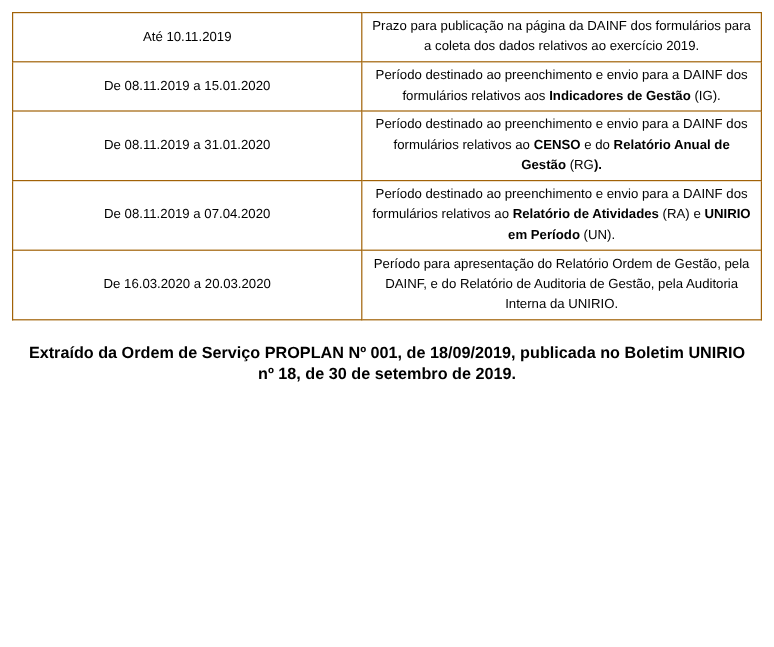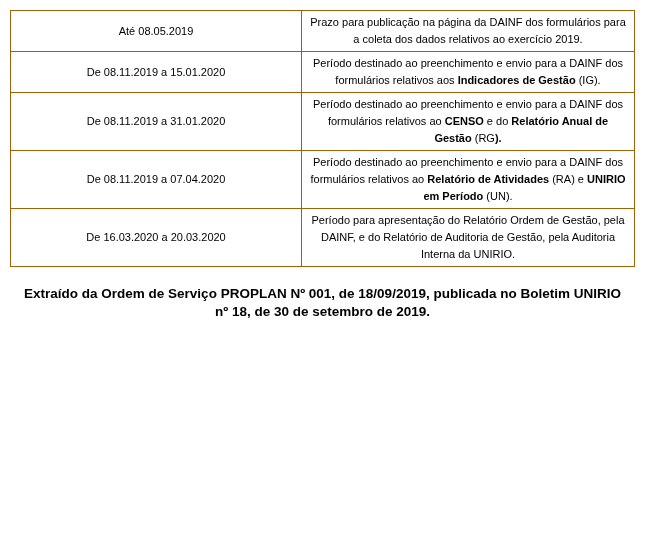--- a/index.html
+++ b/index.html
@@ -60,21 +60,21 @@
   }
 </style>
 </head>
 <body>
 
 <div class="page">
 
   <table class="schedule">
     <tbody>
         <tr>
-          <td class="period-cell">Até 08.05.2019</td>
+          <td class="period-cell">Até 10.11.2019</td>
           <td class="description-cell"><span>Prazo para publicação na página da DAINF dos formulários para a coleta dos dados relativos ao exercício 2019.</span></td>
         </tr>
         <tr>
           <td class="period-cell">De 08.11.2019 a 15.01.2020</td>
           <td class="description-cell"><span>Período destinado ao preenchimento e envio para a DAINF dos formulários relativos aos </span><span class="bold">Indicadores de Gestão</span><span> (IG).</span></td>
         </tr>
         <tr>
           <td class="period-cell">De 08.11.2019 a 31.01.2020</td>
           <td class="description-cell"><span>Período destinado ao preenchimento e envio para a DAINF dos formulários relativos ao </span><span class="bold">CENSO</span><span> e do </span><span class="bold">Relatório Anual de Gestão</span><span> (RG</span><span class="bold">).</span></td>
         </tr>

